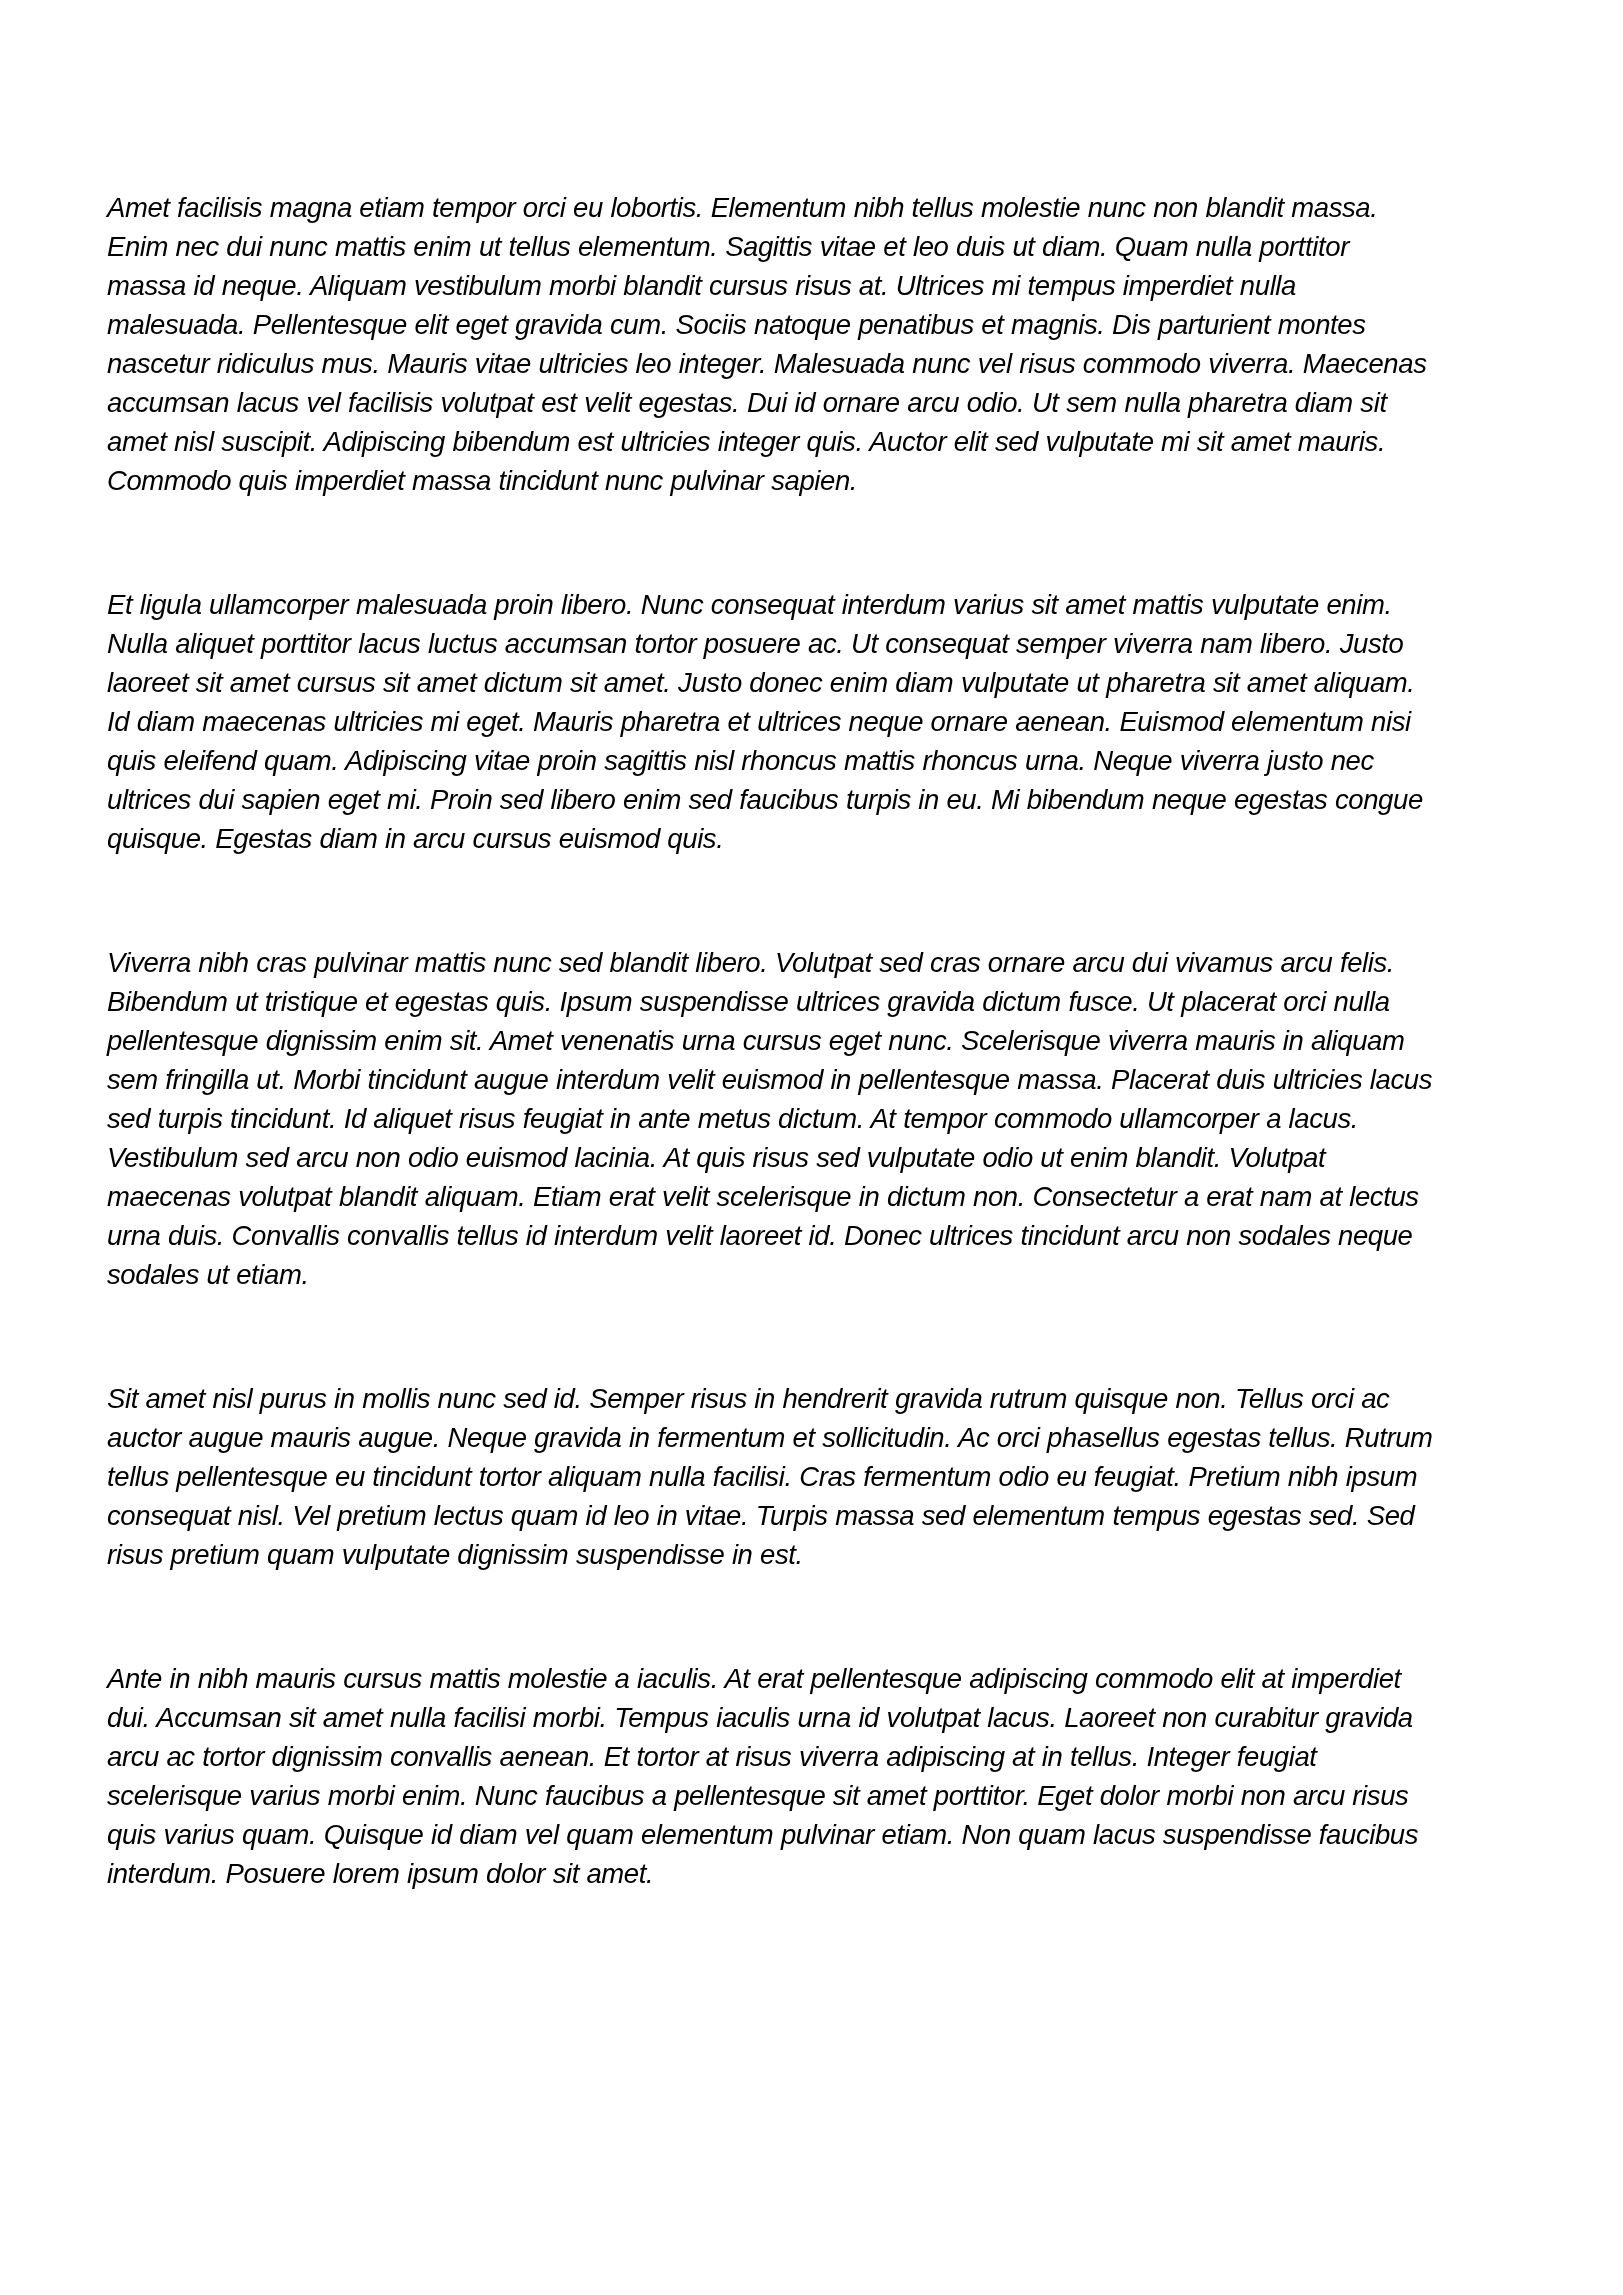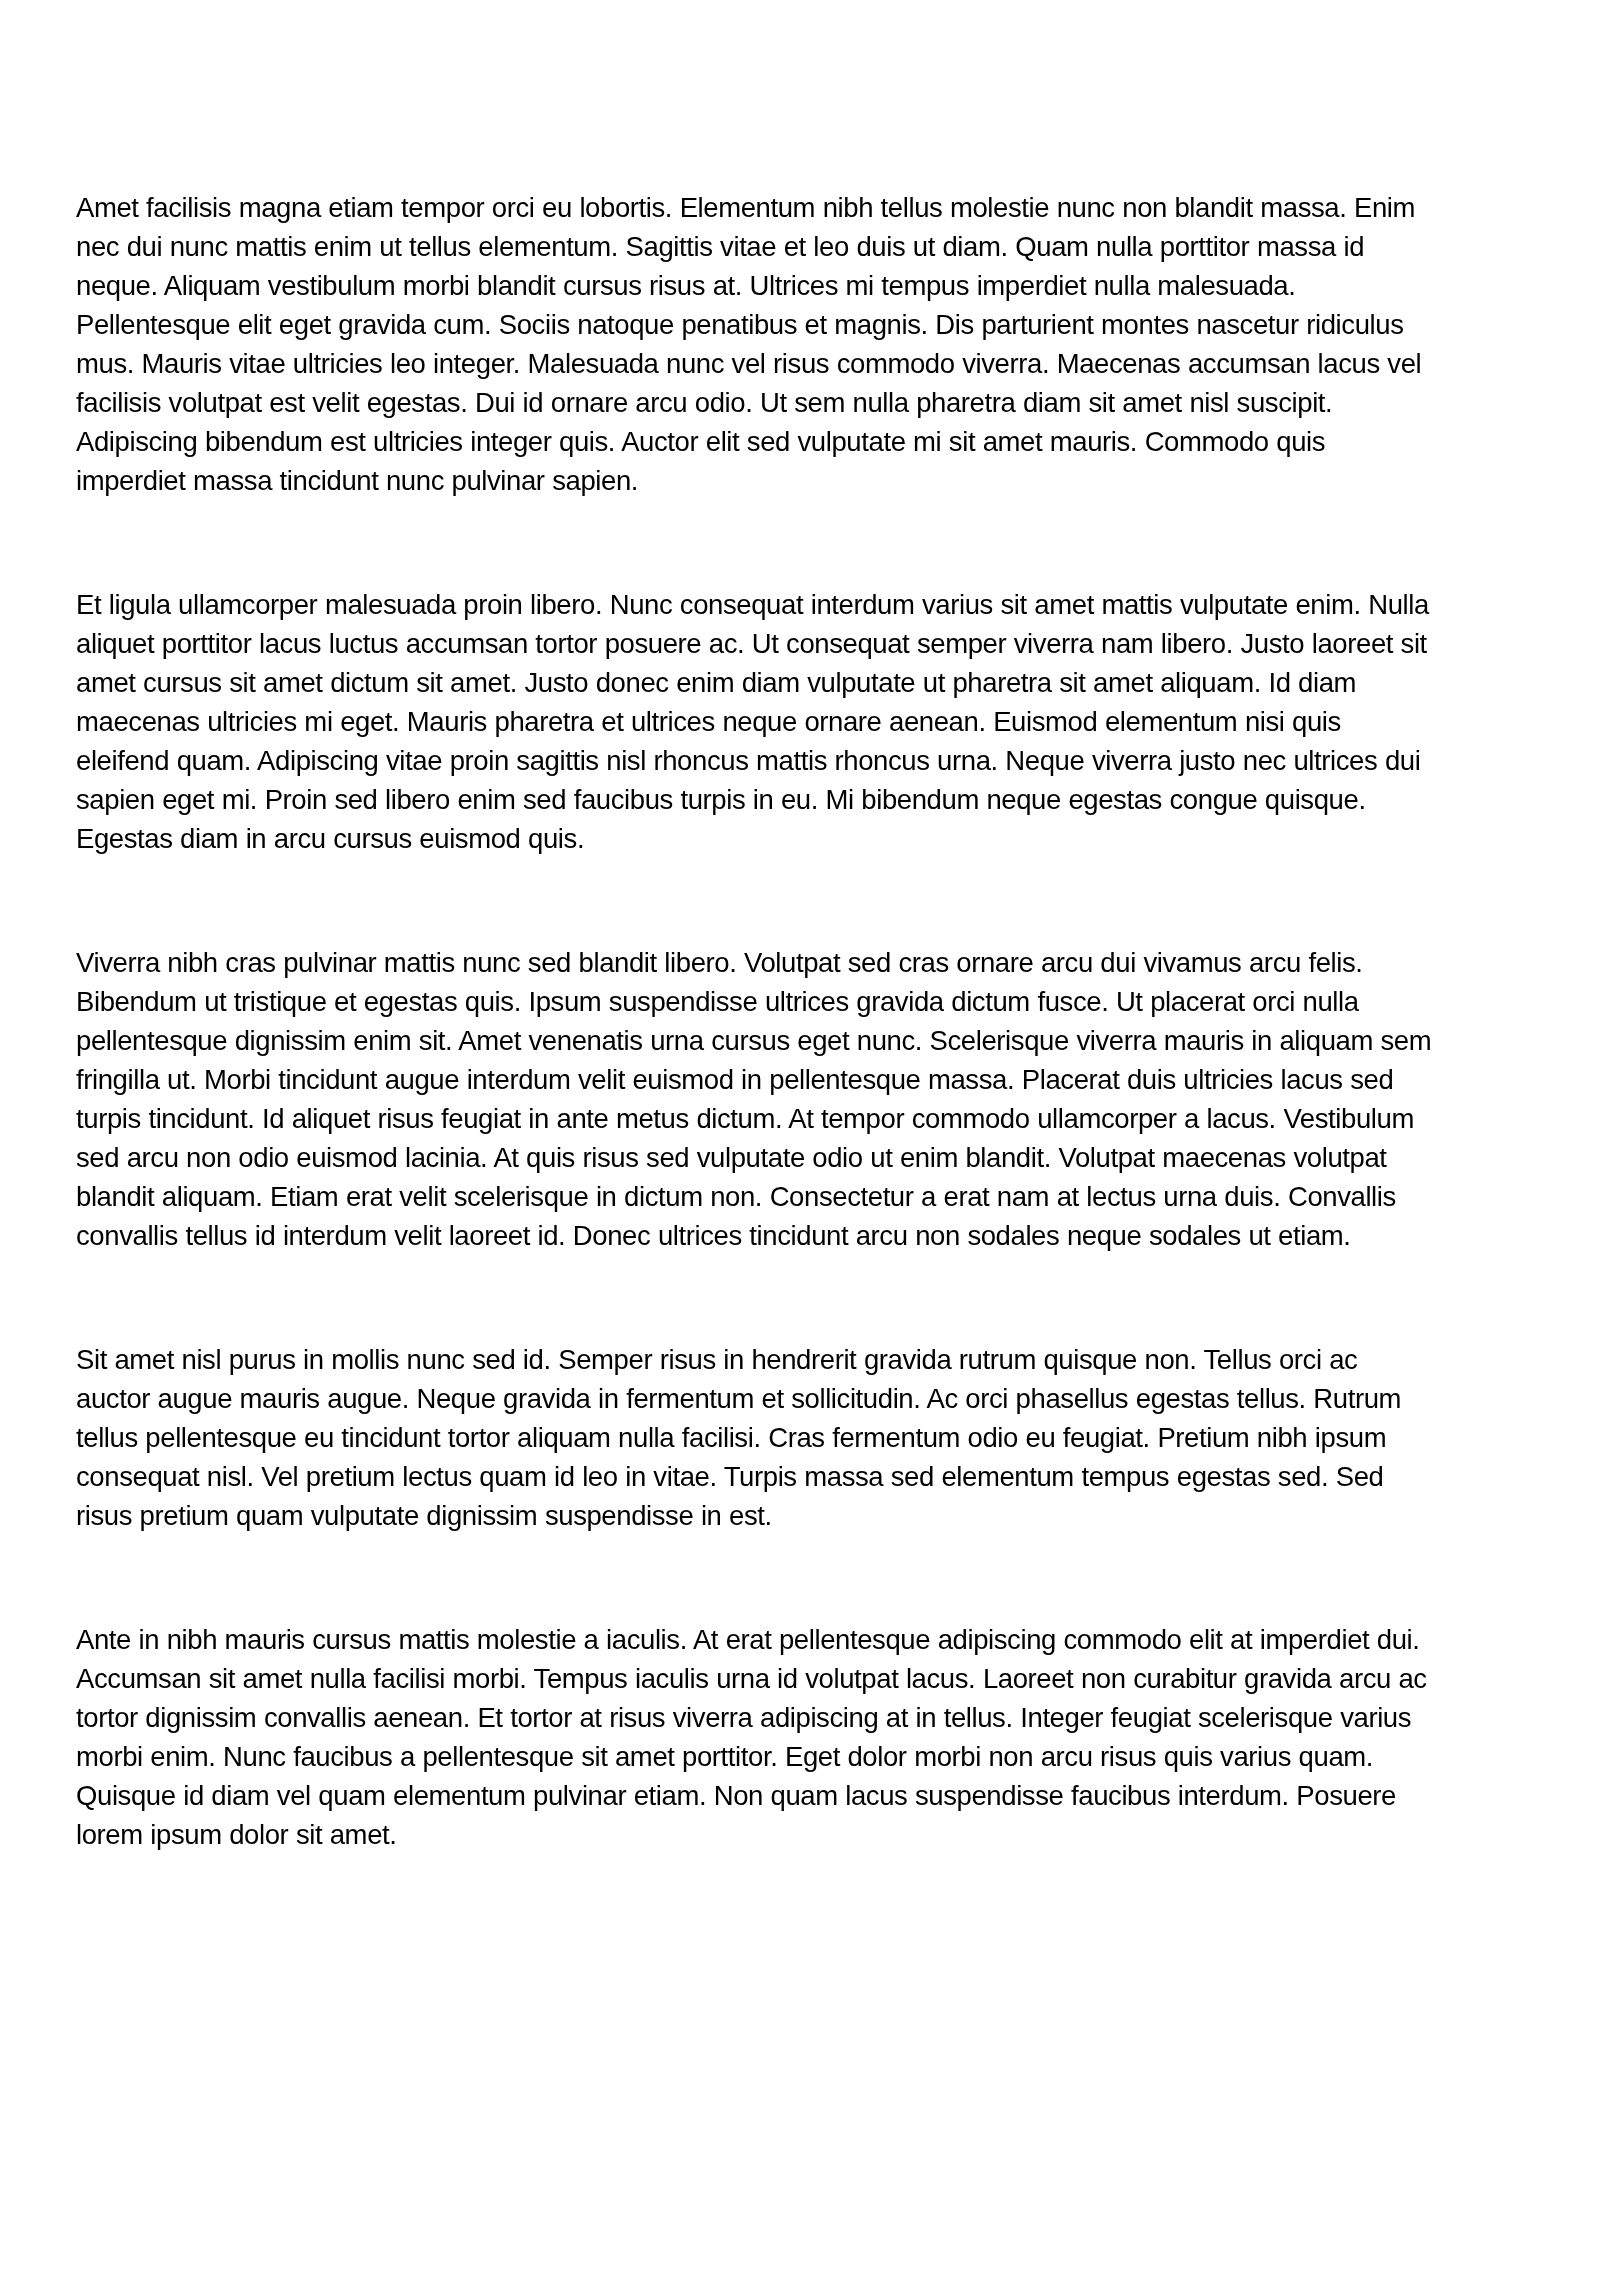--- a/index.html
+++ b/index.html
@@ -9,22 +9,23 @@
   body {
     width: 1623px;
     height: 2295px;
     background: #ffffff;
     overflow: hidden;
   }
   .page {
     box-sizing: border-box;
     width: 1623px;
     height: 2295px;
-    padding: 188px 188px 0 76px;
+    padding: 188px 188px 0 107px;
     background: #ffffff;
+    font-style: italic;
   }
   .doc-paragraph {
     margin: 0 0 85px 0;
     font-family: "Liberation Sans", sans-serif;
     font-size: 27.5px;
     line-height: 39px;
     letter-spacing: -0.4px;
     color: #000000;
     text-align: left;
     word-spacing: 0.3px;

